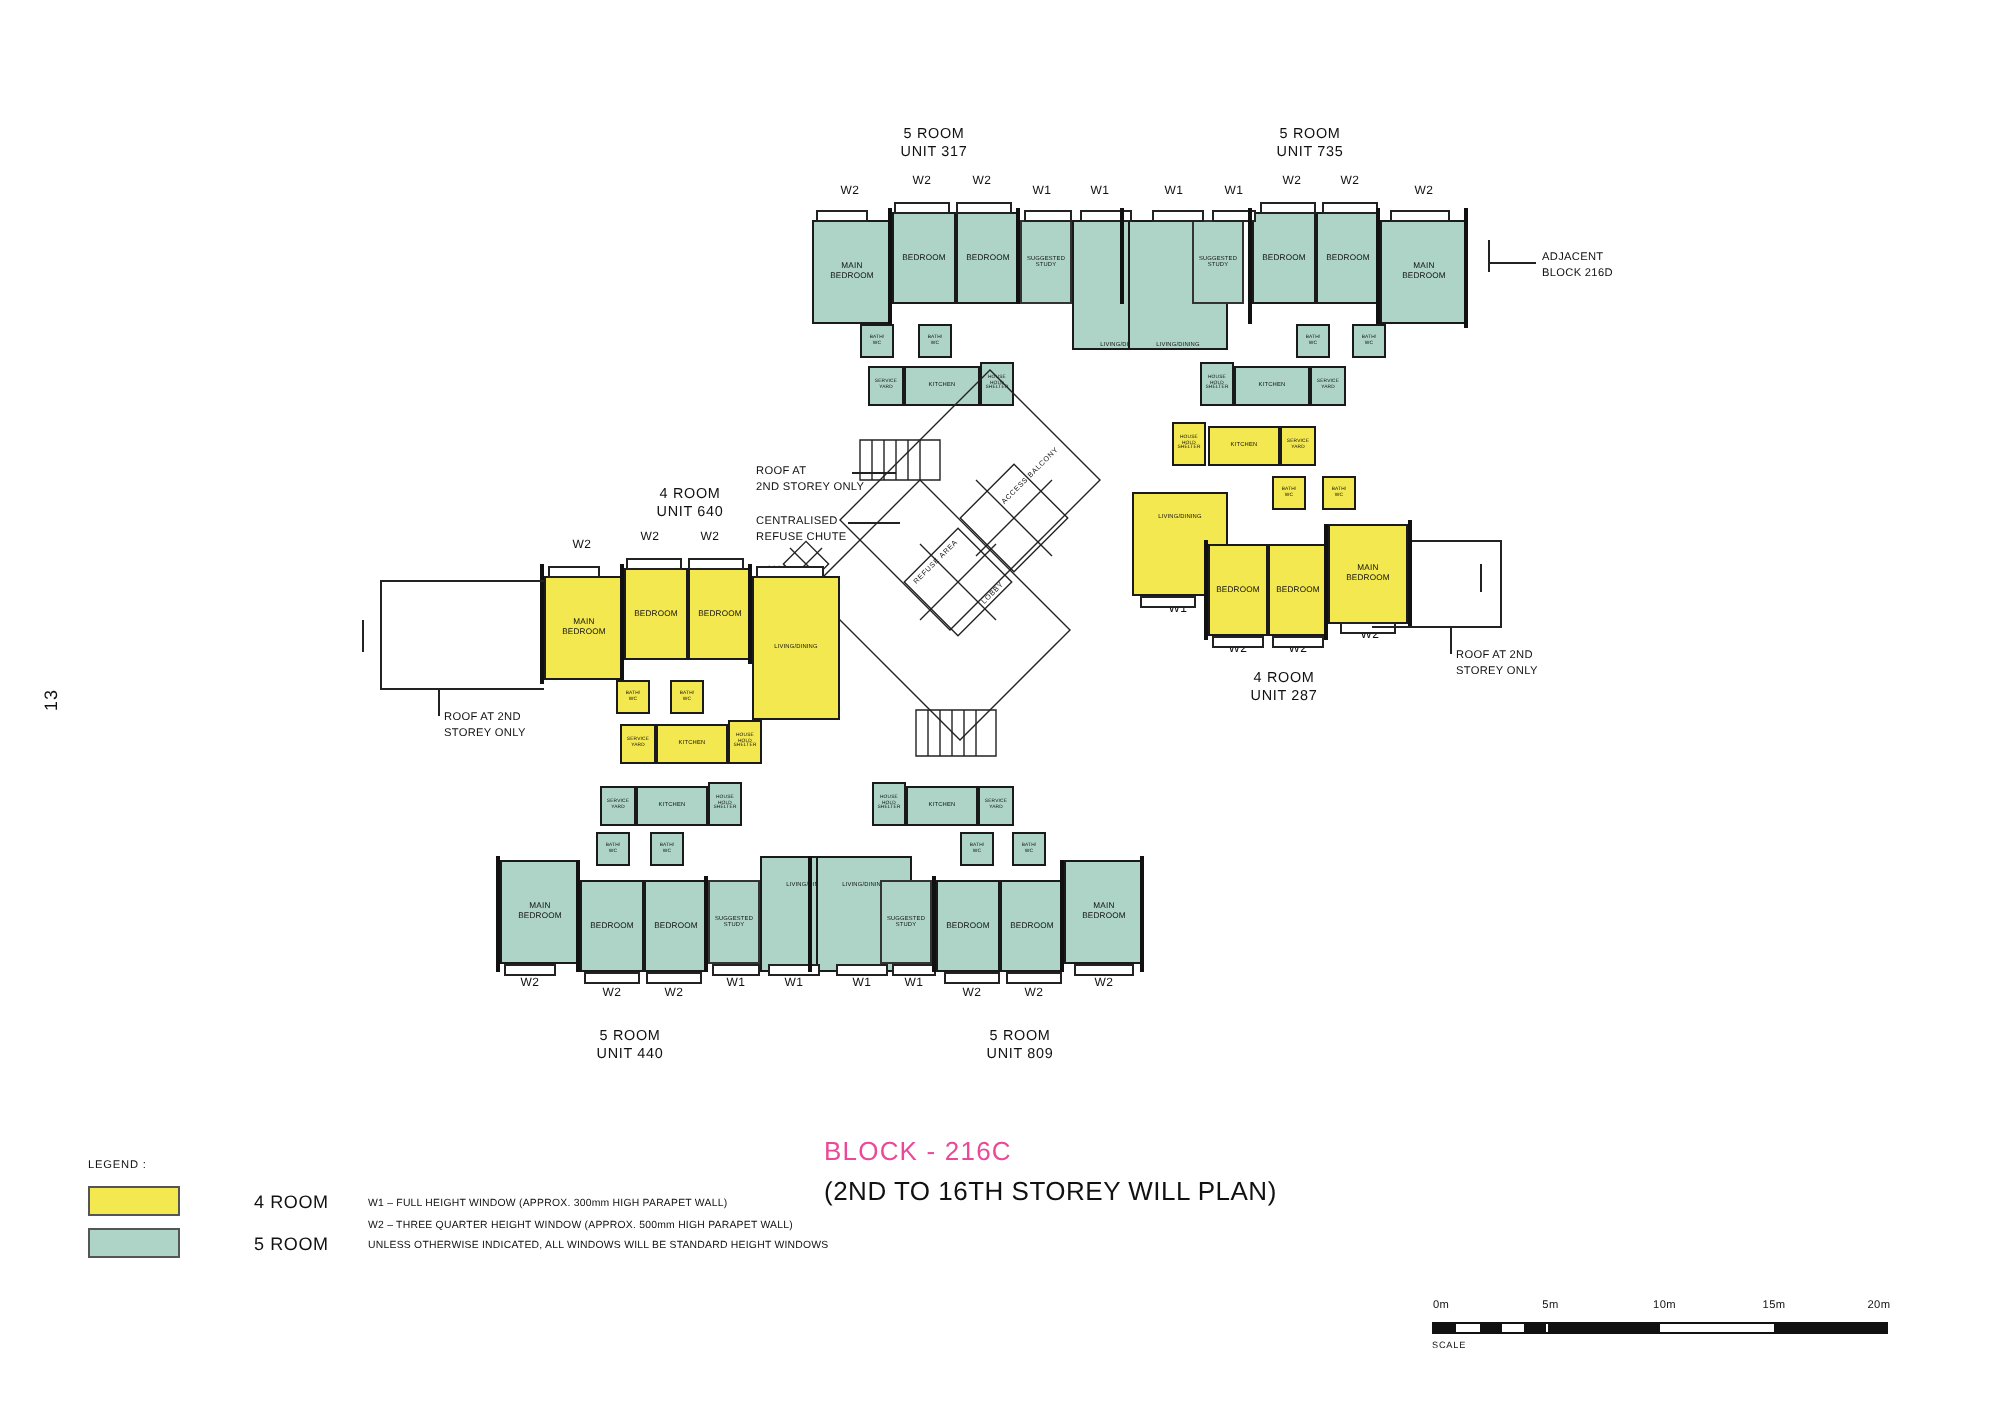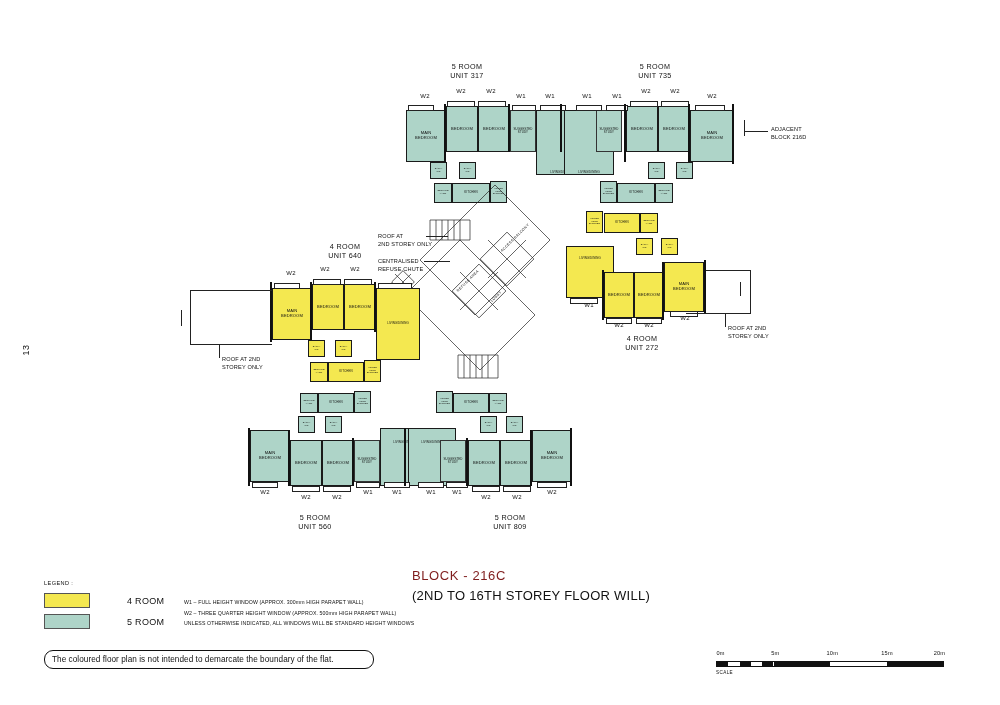--- a/index.html
+++ b/index.html
@@ -56,21 +56,21 @@
   .legend-notes div{font-size:5.2px;letter-spacing:.12px;line-height:2.05;color:#111;white-space:nowrap;}
   #disclaimer{
     left:44px;top:650px;width:330px;height:19px;
     border:0.9px solid #111;border-radius:9px;box-sizing:border-box;
     display:flex;align-items:center;padding-left:7px;
     font-size:8.2px;letter-spacing:.05px;color:#111;
   }
 
   
   #titleblock{left:412px;top:566px;}
-  #titleblock .t1{font-size:13px;letter-spacing:.6px;line-height:1.55;color:#7f1d1d;}
+  #titleblock .t1{font-size:13px;letter-spacing:.6px;line-height:1.55;color:#ec4899;}
   #titleblock .t2{font-size:13px;letter-spacing:.25px;line-height:1.55;color:#111;}
 
   
   #scalebar{left:716px;top:650px;width:228px;}
   .sb-ticks{position:relative;height:11px;}
   .sb-ticks span{position:absolute;font-size:5.6px;letter-spacing:.2px;color:#111;transform:translateX(-50%);}
   .sb-bar{position:relative;height:6px;border:0.8px solid #111;box-sizing:border-box;background:#fff;}
   .sb-seg{position:absolute;top:0;bottom:0;background:#111;}
   .sb-cap{font-size:4.6px;letter-spacing:.4px;margin-top:3px;color:#111;}
   .dlbl{position:absolute;font-size:3.6px;letter-spacing:.4px;color:#111;white-space:nowrap;}
@@ -291,21 +291,21 @@
   <div class="abs note" style="left:222px;top:356px;white-space:pre-line;">ROOF AT 2ND
 STOREY ONLY</div>
   <div class="abs leadv" style="left:219px;top:344px;height:14px;"></div>
   <div class="abs lead" style="left:190px;top:290px;width:82px;"></div>
   <div class="abs lead" style="left:190px;top:344px;width:82px;"></div>
   <div class="abs leadv" style="left:190px;top:290px;height:54px;"></div>
   <div class="abs leadv" style="left:181px;top:310px;height:16px;"></div>
 
   <div class="abs unit-title" style="left:612px;top:334px;width:60px;">
     <div>4 ROOM</div>
-    <div>UNIT  272</div>
+    <div>UNIT  287</div>
   </div>
 
   <div class="room y ol" style="left:566px;top:246px;width:48px;height:52px;">
     <div class="rmlbl tiny" style="align-items:flex-start;padding-top:10px;">LIVING/DINING</div>
   </div>
   <div class="room y ol" style="left:604px;top:213px;width:36px;height:20px;">
     <div class="rmlbl tiny">KITCHEN</div>
   </div>
   <div class="room y ol" style="left:586px;top:211px;width:17px;height:22px;">
     <div class="rmlbl xtiny" style="white-space:pre-line">HOUSE
@@ -458,21 +458,21 @@
   <div class="wall" style="left:288px;top:430px;width:2.4px;height:56px;"></div>
   <div class="wall" style="left:352px;top:438px;width:2.4px;height:48px;"></div>
   <div class="wall" style="left:404px;top:428px;width:2.4px;height:58px;"></div>
   <div class="wall" style="left:466px;top:438px;width:2.4px;height:48px;"></div>
   <div class="wall" style="left:530px;top:430px;width:2.4px;height:56px;"></div>
   <div class="wall" style="left:248px;top:428px;width:2.2px;height:58px;"></div>
   <div class="wall" style="left:570px;top:428px;width:2.2px;height:58px;"></div>
 
   <div class="abs unit-title" style="left:285px;top:513px;width:60px;">
     <div>5 ROOM</div>
-    <div>UNIT  560</div>
+    <div>UNIT  440</div>
   </div>
   <div class="abs unit-title" style="left:480px;top:513px;width:60px;">
     <div>5 ROOM</div>
     <div>UNIT  809</div>
   </div>
 
   <div class="abs" id="legend">
     <div class="legend-h">LEGEND :</div>
     <div class="legend-row">
       <div class="sw y"></div>
@@ -482,27 +482,24 @@
       <div class="sw g"></div>
       <div class="legend-lbl">5 ROOM</div>
     </div>
     <div class="legend-notes">
       <div>W1  –  FULL HEIGHT WINDOW (APPROX. 300mm HIGH PARAPET WALL)</div>
       <div>W2  –  THREE QUARTER HEIGHT WINDOW (APPROX. 500mm HIGH PARAPET WALL)</div>
       <div>UNLESS OTHERWISE INDICATED, ALL WINDOWS WILL BE STANDARD HEIGHT WINDOWS</div>
     </div>
   </div>
 
-  <div class="abs" id="disclaimer">
-    <span>The coloured floor plan is not intended to demarcate the boundary of the flat.</span>
-  </div>
 
   <div class="abs" id="titleblock">
     <div class="t1">BLOCK - 216C</div>
-    <div class="t2">(2ND TO 16TH STOREY FLOOR WILL)</div>
+    <div class="t2">(2ND TO 16TH STOREY WILL PLAN)</div>
   </div>
 
   <div class="abs" id="scalebar">
     <div class="sb-ticks">
       <span style="left:2%">0m</span>
       <span style="left:26%">5m</span>
       <span style="left:51%">10m</span>
       <span style="left:75%">15m</span>
       <span style="left:98%">20m</span>
     </div>

